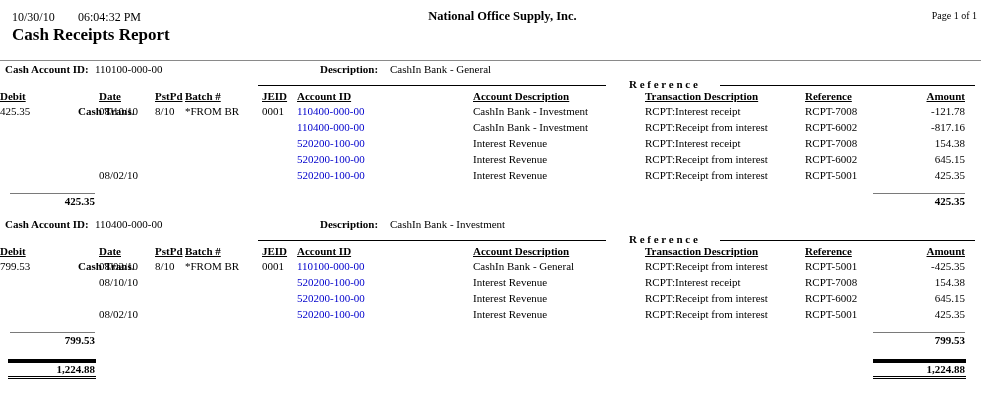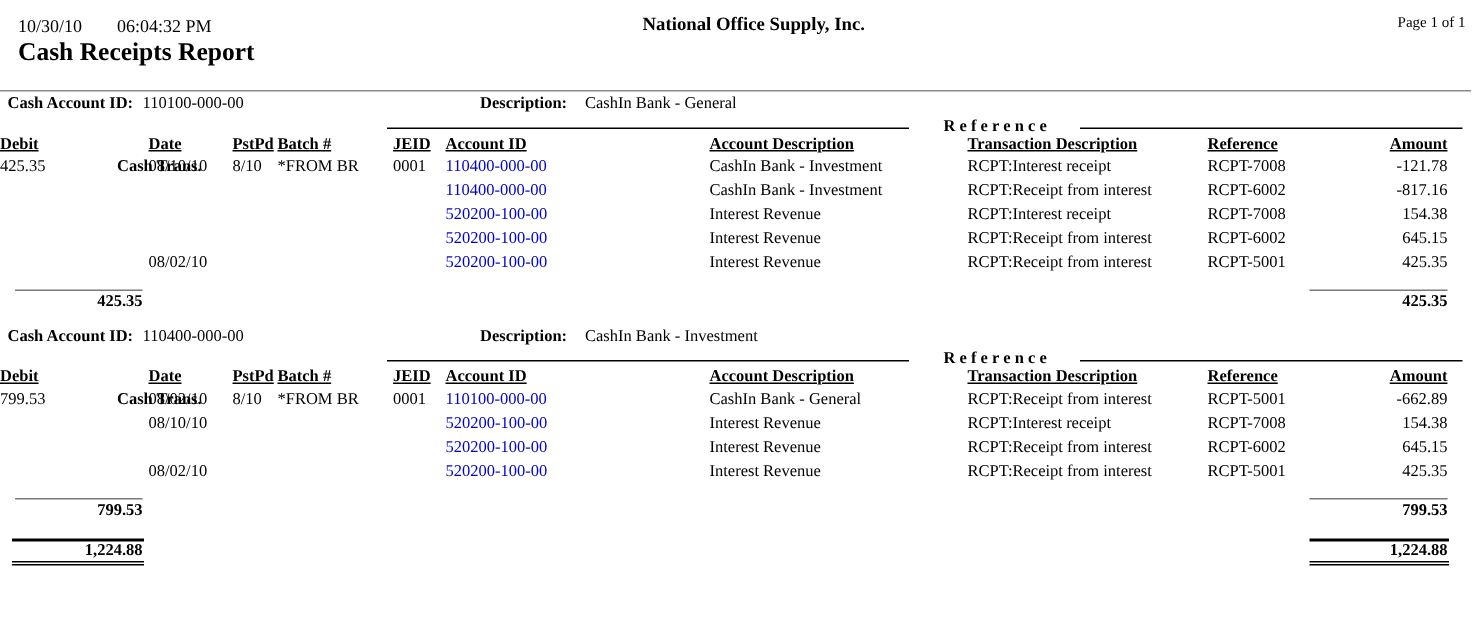--- a/index.html
+++ b/index.html
@@ -45,21 +45,21 @@
   
   .totals{position:relative;height:28px;}
   .t-line{position:absolute;top:9px;border-top:1px solid #7a7a7a;height:0;}
   .t-line-l{left:10px;width:85px;}
   .t-line-r{left:873px;width:92px;}
   .t-val{position:absolute;top:11px;font-weight:bold;text-align:right;}
   .t-debit{left:0;width:95px;}
   .t-amount{left:870px;width:95px;}
   
   .grand{position:relative;height:34px;}
-  .gt-box{position:absolute;top:8px;border-top:2px solid #000000;border-bottom:3px double #000;
+  .gt-box{position:absolute;top:8px;border-top:4px solid #000000;border-bottom:3px double #000;
           font-weight:bold;text-align:right;padding:0 1px 1px 0;}
   .gt-left{left:8px;width:87px;}
   .gt-right{left:873px;width:92px;}
 </style>
 </head>
 <body>
 
 <div class="page">
   <span class="hd-date">10/30/10</span>
   <span class="hd-time">06:04:32 PM</span>
@@ -198,21 +198,21 @@
   <div class="row datarow">
     <span class="c c-debit">799.53</span>
     <span class="c c-date">08/02/10</span>
     <span class="c">8/10</span>
     <span class="c">*FROM BR</span>
     <span class="c">0001</span>
     <span class="c link">110100-000-00</span>
     <span class="c">CashIn Bank - General</span>
     <span class="c">RCPT:Receipt from interest</span>
     <span class="c">RCPT-5001</span>
-    <span class="c c-amount">-662.89</span>
+    <span class="c c-amount">-425.35</span>
   </div>
 
   <div class="row datarow">
     <span class="c c-debit"></span>
     <span class="c c-date">08/10/10</span>
     <span class="c"></span>
     <span class="c"></span>
     <span class="c"></span>
     <span class="c link">520200-100-00</span>
     <span class="c">Interest Revenue</span>

